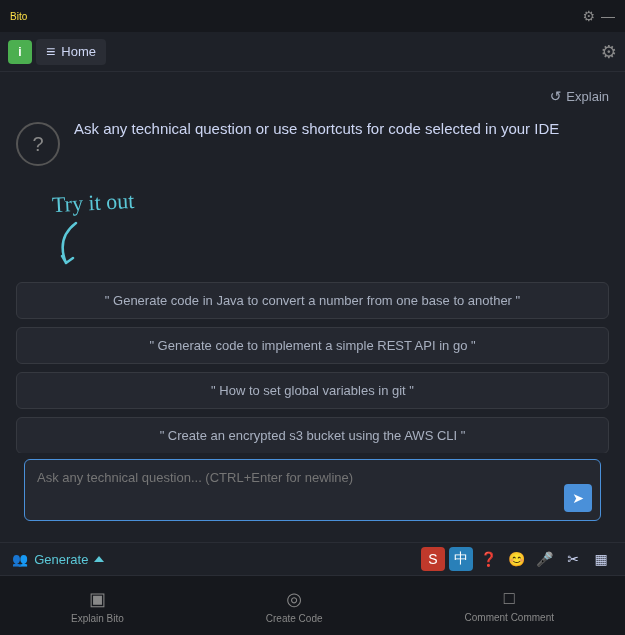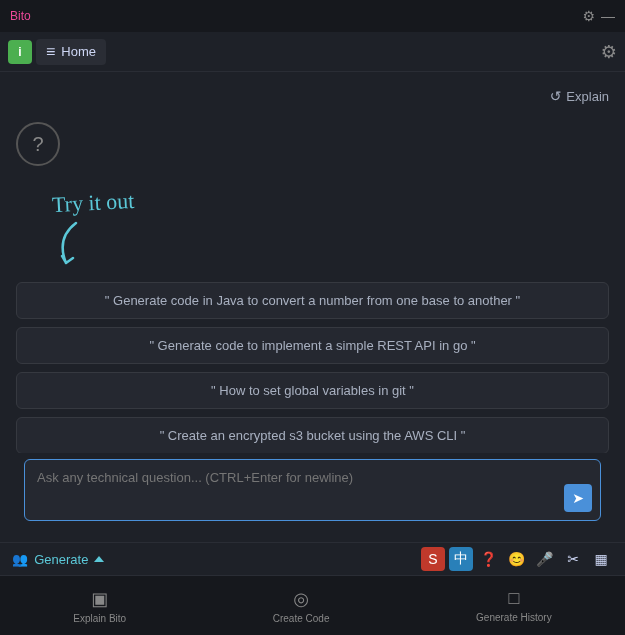--- a/index.html
+++ b/index.html
@@ -21,22 +21,22 @@
       background: #16181d;
       height: 32px;
       padding: 0 10px;
     }
     .title-bar-left {
       display: flex;
       align-items: center;
       gap: 8px;
     }
     .title-text {
-      color: #ec4899;
-      font-size: 12px;
+      color: #fde047;
+      font-size: 10px;
     }
     .title-icons {
       display: flex;
       gap: 6px;
       align-items: center;
     }
     .title-icon-btn {
       color: #888;
       font-size: 14px;
       cursor: pointer;
@@ -331,20 +331,21 @@
 
   <button class="history-btn">
     <span style="font-size:14px;">↺</span>
     <span>Explain</span>
   </button>
 
   <div class="intro-section">
     <div class="question-icon">
       <span>?</span>
     </div>
+    <div class="intro-text">Ask any technical question or use shortcuts for code selected in your IDE</div>
   </div>
 
   <div class="try-it-out-container">
     <span class="try-it-out-text">Try it out</span>
     <svg class="arrow-svg" width="70" height="55" viewBox="0 0 70 55">
       <path d="M 30 5 Q 10 20 20 45 L 16 38 M 20 45 L 27 40" stroke="#5bc8d8" stroke-width="2.5" fill="none" stroke-linecap="round" stroke-linejoin="round"></path>
     </svg>
   </div>
 
   <div>
@@ -385,15 +386,15 @@
   <button class="bottom-nav-item">
     <span class="bottom-nav-icon">▣</span>
     <span>Explain Bito</span>
   </button>
   <button class="bottom-nav-item">
     <span class="bottom-nav-icon">◎</span>
     <span>Create Code</span>
   </button>
   <button class="bottom-nav-item">
     <span class="bottom-nav-icon">□</span>
-    <span>Generate History</span>
+    <span>Comment Comment</span>
   </button>
 </div>
 
 </body></html>

